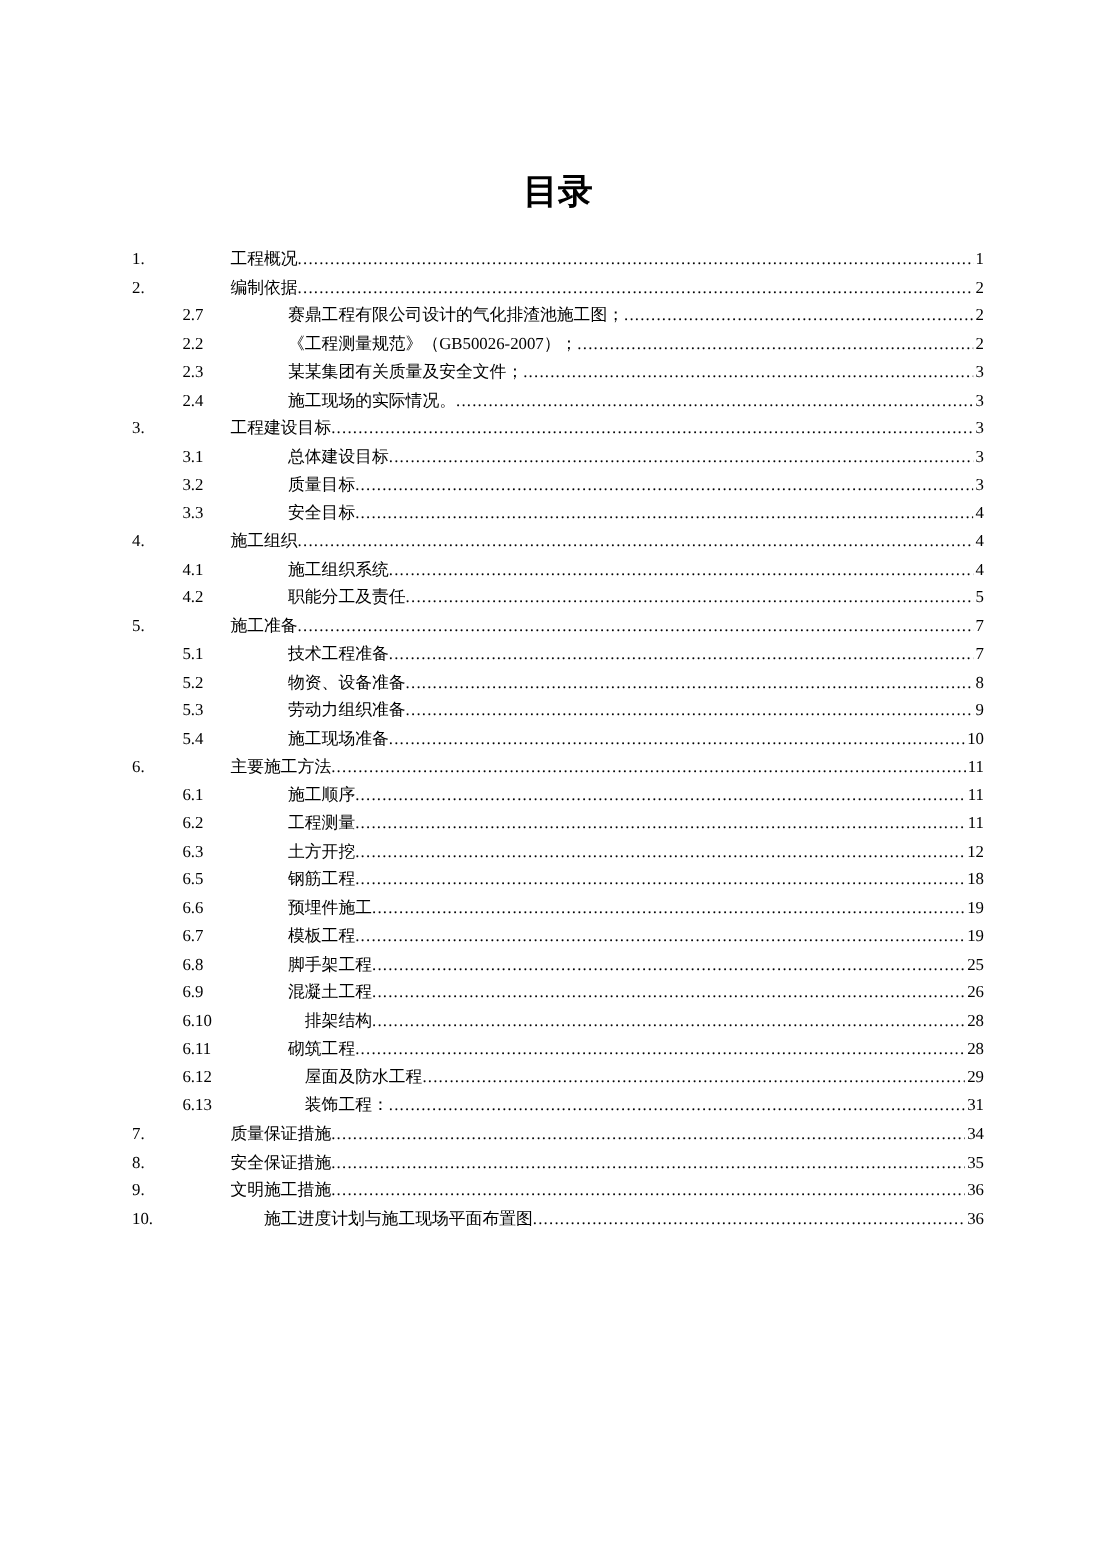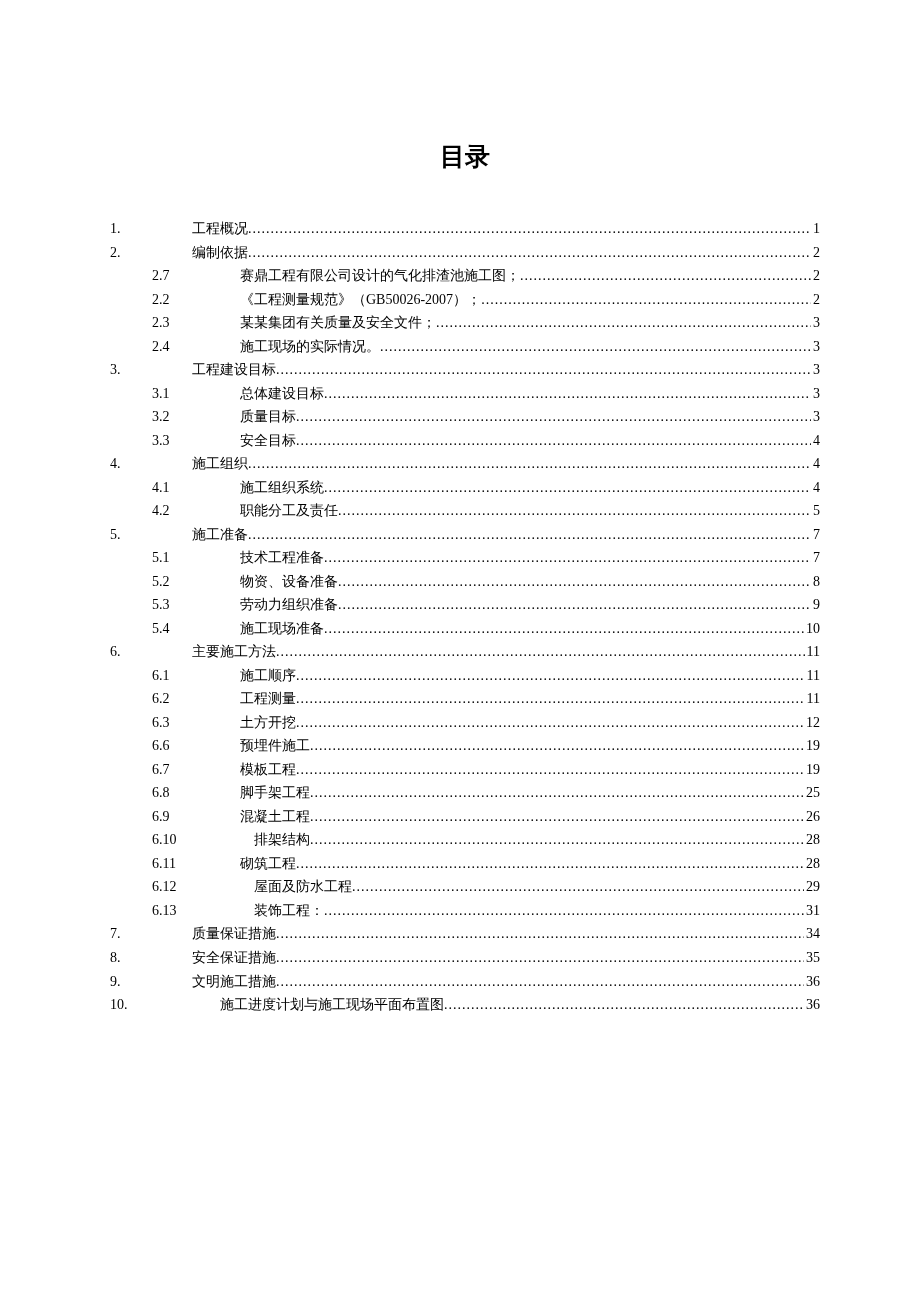--- a/index.html
+++ b/index.html
@@ -6,23 +6,23 @@
     body {
       font-family: "SimSun", "宋体", serif;
       background: #fff;
       width: 920px;
       height: 1302px;
       padding: 140px 100px 0 110px;
       color: #000;
     }
     .title {
       text-align: center;
-      font-size: 25px;
+      font-size: 29px;
       font-weight: bold;
-      margin-bottom: 44px;
+      margin-bottom: 25px;
       font-family: "SimHei", "黑体", sans-serif;
     }
     .toc { font-size: 14px; line-height: 1.68; }
     .row {
       display: flex;
       align-items: baseline;
       white-space: nowrap;
     }
     .num-l1 { width: 42px; flex-shrink: 0; }
     .num-l2 { width: 90px; flex-shrink: 0; padding-left: 42px; }
@@ -171,20 +171,26 @@
       <span class="leader"></span>
       <span class="page">11</span>
     </div>
     <div class="row">
       <span class="num-l2">6.3</span>
       <span class="label">土方开挖</span>
       <span class="leader"></span>
       <span class="page">12</span>
     </div>
     <div class="row">
+      <span class="num-l2">6.5</span>
+      <span class="label">钢筋工程</span>
+      <span class="leader"></span>
+      <span class="page">18</span>
+    </div>
+    <div class="row">
       <span class="num-l2">6.6</span>
       <span class="label">预埋件施工</span>
       <span class="leader"></span>
       <span class="page">19</span>
     </div>
     <div class="row">
       <span class="num-l2">6.7</span>
       <span class="label">模板工程</span>
       <span class="leader"></span>
       <span class="page">19</span>

